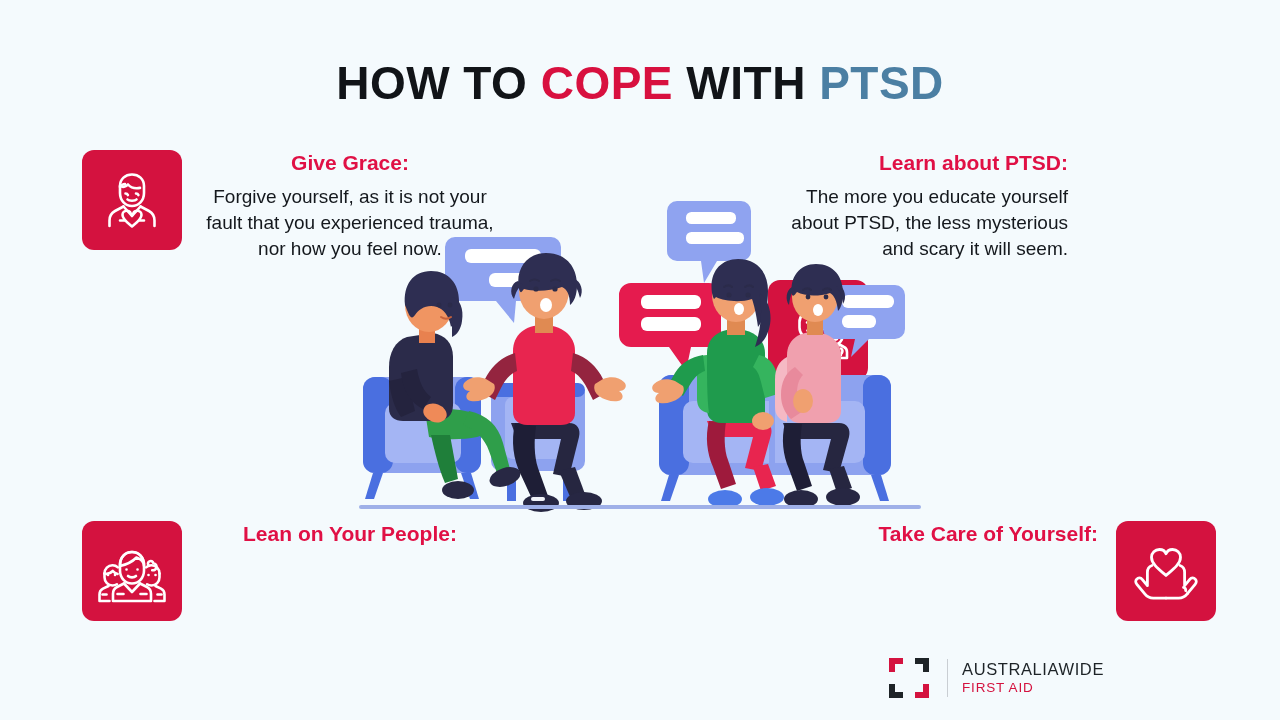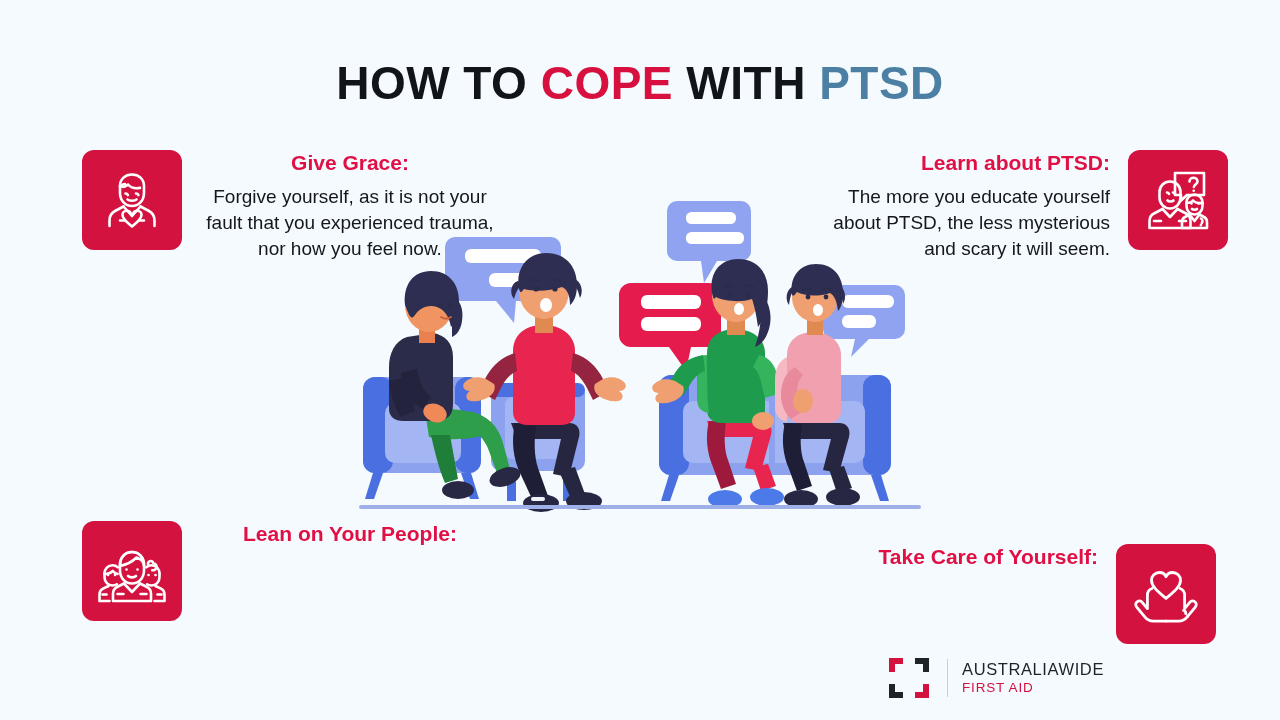--- a/index.html
+++ b/index.html
@@ -56,23 +56,23 @@
     white-space:nowrap;
   }
   .tip-body {
     color:#14181d;
     font-size:19px;
     line-height:1.36;
   }
 
   
   #tip-give-grace       { top:150px;  left:82px; }
-  #tip-learn-about-ptsd { top:150px;  left:810px; }
+  #tip-learn-about-ptsd { top:150px;  left:768px;flex-direction:column; }
   #tip-lean-on-people   { top:521px;  left:82px; }
-  #tip-take-care        { top:521px;  left:798px;margin-top:23px; }
+  #tip-take-care        { top:521px;  left:798px; }
 
   
   .illustration {
     position:absolute;
     left:355px; top:185px;
     width:570px; height:330px;
   }
   .illustration svg { display:block; width:570px; height:330px; }
 
   

